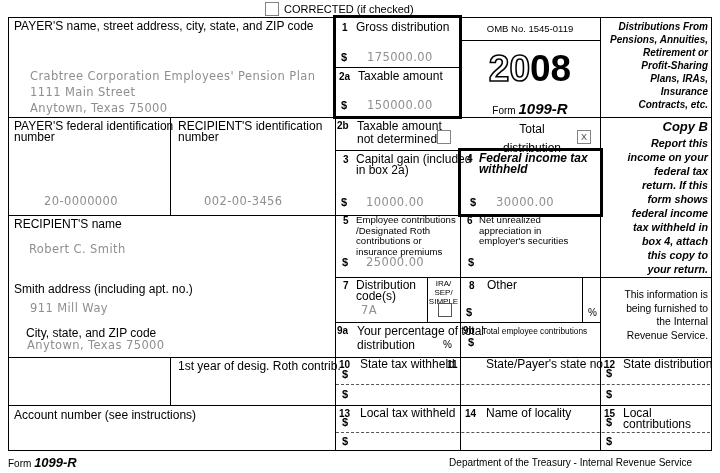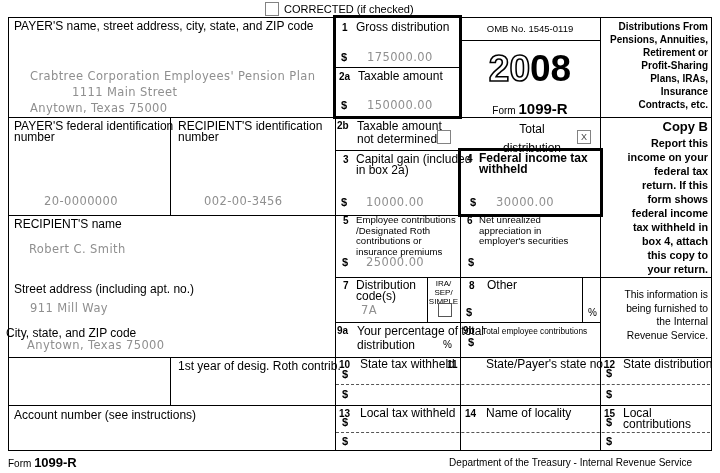--- a/index.html
+++ b/index.html
@@ -12,21 +12,21 @@
   .val{font-family:"DejaVu Sans",sans-serif;font-size:11.5px;color:#8f8f8f;letter-spacing:.4px;line-height:13px;}
   .dollar{font-size:11px;font-weight:bold;line-height:11px;}
   .pct{font-size:10px;line-height:11px;}
   .ln{position:absolute;background:#000;}
   .dash{position:absolute;border-top:1px dashed #555;height:0;}
   .cb{position:absolute;width:12px;height:12px;border:1px solid #828282;background:#fff;
       display:flex;align-items:center;justify-content:center;font-size:9px;color:#444;line-height:12px;}
   .thick{position:absolute;border:3px solid #000;box-sizing:border-box;pointer-events:none;}
   .rt{text-align:right;}
   .ctr{text-align:center;}
-  .bold{font-weight:bold;}
+  .bold{font-weight:bold;font-style:italic;}
   .smlbl{font-size:9.6px;line-height:10.6px;}
   .year{font-size:37px;font-weight:bold;line-height:38px;letter-spacing:0;}
   .y-o{color:#fff;-webkit-text-stroke:1.6px #000;}
   .outer{position:absolute;border:1px solid #000;background:transparent;}
 </style>
 </head>
 <body>
 
 <div id="page">
 
@@ -52,35 +52,35 @@
   <div class="ln" style="left:8px;top:357px;width:704px;height:1px;"></div>
   <div class="ln" style="left:8px;top:405px;width:704px;height:1px;"></div>
   <div class="dash" style="left:336px;top:384px;width:374px;"></div>
   <div class="dash" style="left:336px;top:432px;width:374px;"></div>
 
   <div class="thick" style="left:333px;top:15px;width:129px;height:104px;"></div>
   <div class="thick" style="left:458px;top:148px;width:145px;height:69px;"></div>
 
   <div class="abs lbl" style="left:14px;top:21px;">PAYER'S name, street address, city, state, and ZIP code</div>
   <div class="abs val" style="left:30px;top:70px;">Crabtree Corporation Employees' Pension Plan</div>
-  <div class="abs val" style="left:30px;top:86px;margin-left:42px;">1111 Main Street</div>
+  <div class="abs val" style="left:30px;top:86px;">1111 Main Street</div>
   <div class="abs val" style="left:30px;top:102px;">Anytown, Texas 75000</div>
 
   <div class="abs lbl pre" style="left:14px;top:121px;">PAYER'S federal identification
 number</div>
   <div class="abs lbl pre" style="left:178px;top:121px;">RECIPIENT'S identification
 number</div>
   <div class="abs val" style="left:44px;top:195px;">20-0000000</div>
   <div class="abs val" style="left:204px;top:195px;">002-00-3456</div>
 
   <div class="abs lbl" style="left:14px;top:219px;">RECIPIENT'S name</div>
   <div class="abs val" style="left:29px;top:243px;">Robert C. Smith</div>
-  <div class="abs lbl" style="left:14px;top:284px;">Street address (including apt. no.)</div>
+  <div class="abs lbl" style="left:14px;top:284px;">Smith address (including apt. no.)</div>
   <div class="abs val" style="left:30px;top:302px;">911 Mill Way</div>
-  <div class="abs lbl" style="left:6px;top:328px;text-align:center;">City, state, and ZIP code</div>
+  <div class="abs lbl" style="left:26px;top:328px;text-align:center;">City, state, and ZIP code</div>
   <div class="abs val" style="left:27px;top:339px;">Anytown, Texas 75000</div>
   <div class="abs lbl" style="left:178px;top:361px;">1st year of desig. Roth contrib.</div>
   <div class="abs lbl" style="left:14px;top:410px;">Account number (see instructions)</div>
 
   <div class="abs num" style="left:342px;top:22px;">1</div>
   <div class="abs lbl" style="left:356px;top:22px;text-align:center;">Gross distribution</div>
   <div class="abs dollar" style="left:341px;top:52px;">$</div>
   <div class="abs val" style="left:367px;top:51px;">175000.00</div>
 
   <div class="abs num" style="left:339px;top:71px;">2a</div>

